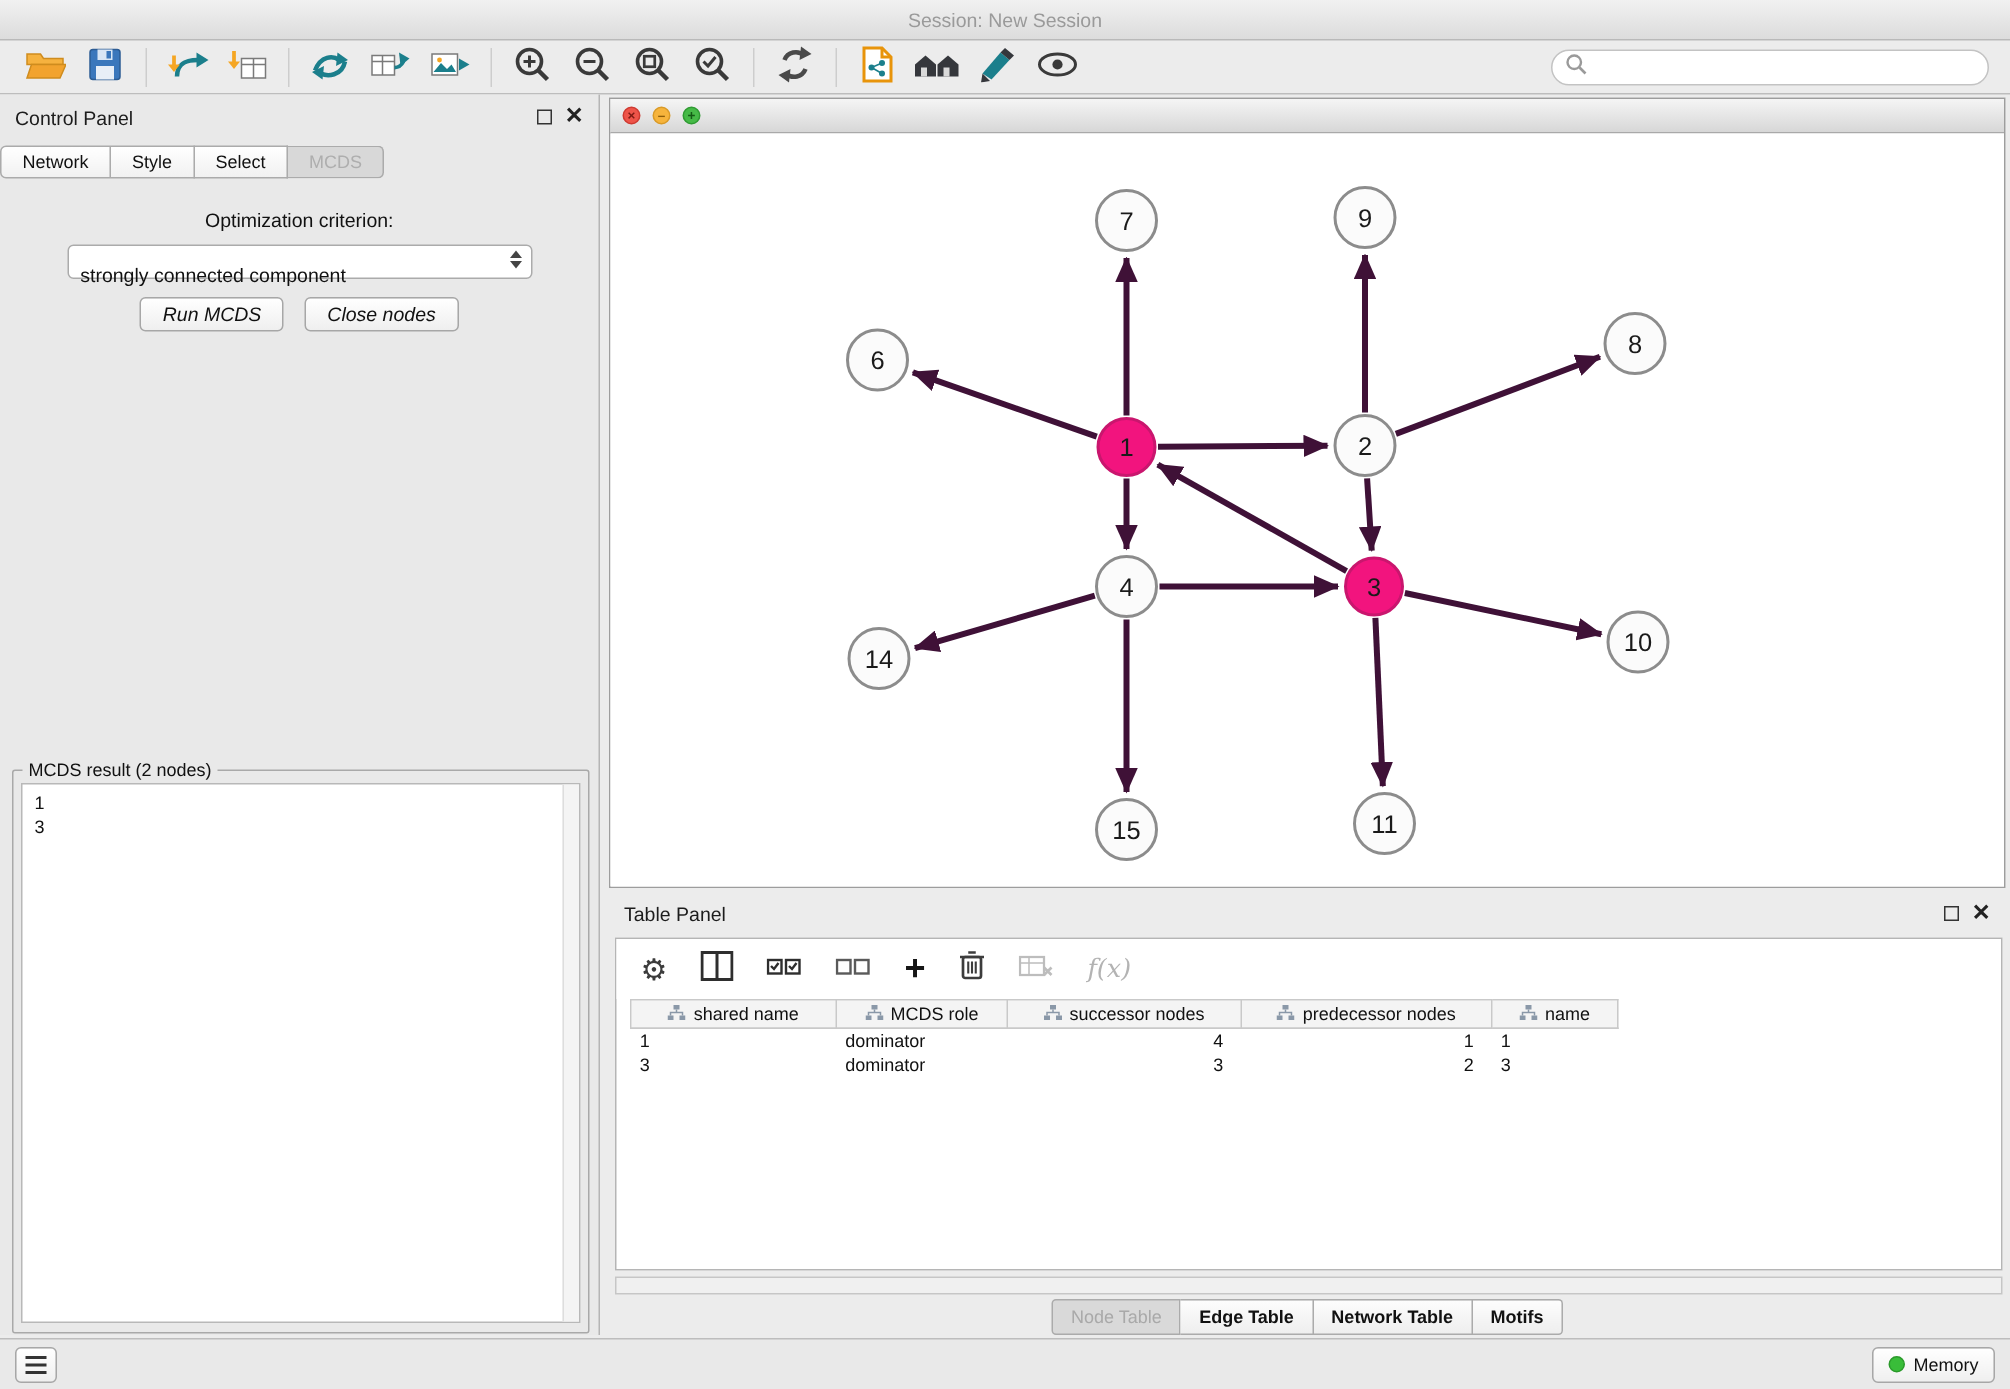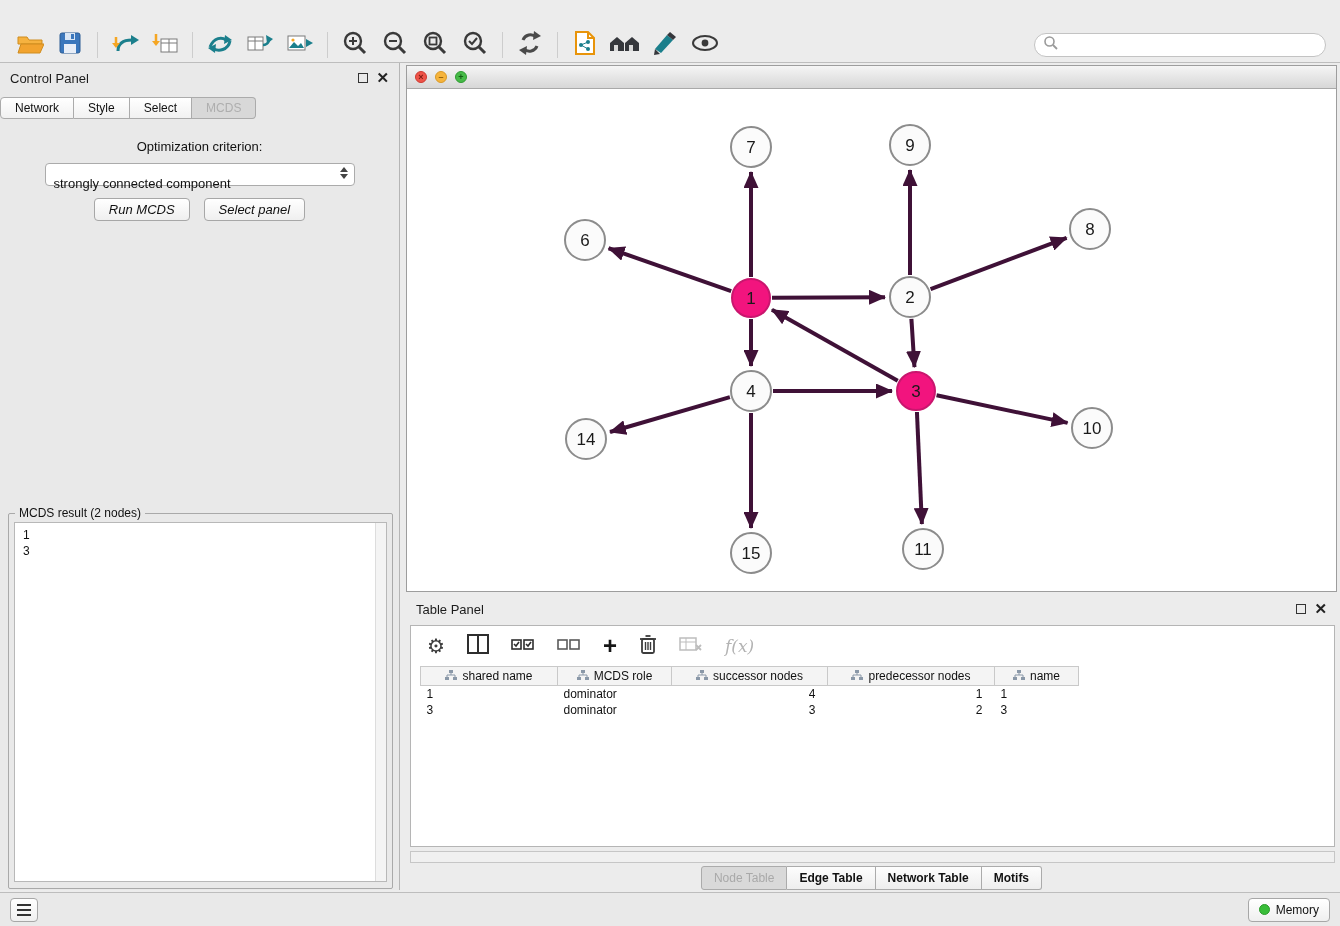--- a/index.html
+++ b/index.html
@@ -99,20 +99,23 @@
     border-radius:4px; display:flex; align-items:center; gap:6px; padding:0 10px; font-size:12px; color:#111; }
   .mem-dot { width:11px; height:11px; border-radius:50%; background:#39bd39; border:1px solid #2a9a2a; }
   .list-lines { display:flex; flex-direction:column; gap:3px; }
   .list-lines i { display:block; width:14px; height:2px; background:#333; }
 </style>
 </head>
 <body>
 
 <div class="app">
 
+  <div class="titlebar">
+    <span class="title">Session: New Session</span>
+  </div>
 
   <div class="toolbar">
     <div class="tb-btn">
       <span><svg width="28" height="23">
             <path d="M2 5 h9 l2 3 h13 v4 H2 z" fill="#f6b23f" stroke="#cf8c1e"></path>
             <path d="M5 12 h23 l-4 9 H2 z" fill="#f2a32e" stroke="#cf8c1e"></path>
           </svg></span>
     </div>
     <div class="tb-btn">
       <span><svg width="24" height="24">
@@ -264,21 +267,21 @@
     <div class="opt-label">Optimization criterion:</div>
     <div class="dropdown">
       <span class="val">strongly connected component</span>
       <span class="dd-arrows">
           <i class="dd-up"></i>
           <i class="dd-down"></i>
         </span>
     </div>
     <div class="cp-buttons">
       <button class="btn">Run MCDS</button>
-      <button class="btn">Select panel</button>
+      <button class="btn">Close nodes</button>
     </div>
     <div class="result-group">
       <span class="result-legend">MCDS result (2 nodes)</span>
       <div class="result-inner">
         <div class="result-lines">
           <div>1</div>
           <div>3</div>
         </div>
         <div class="result-vscroll"></div>
       </div>

